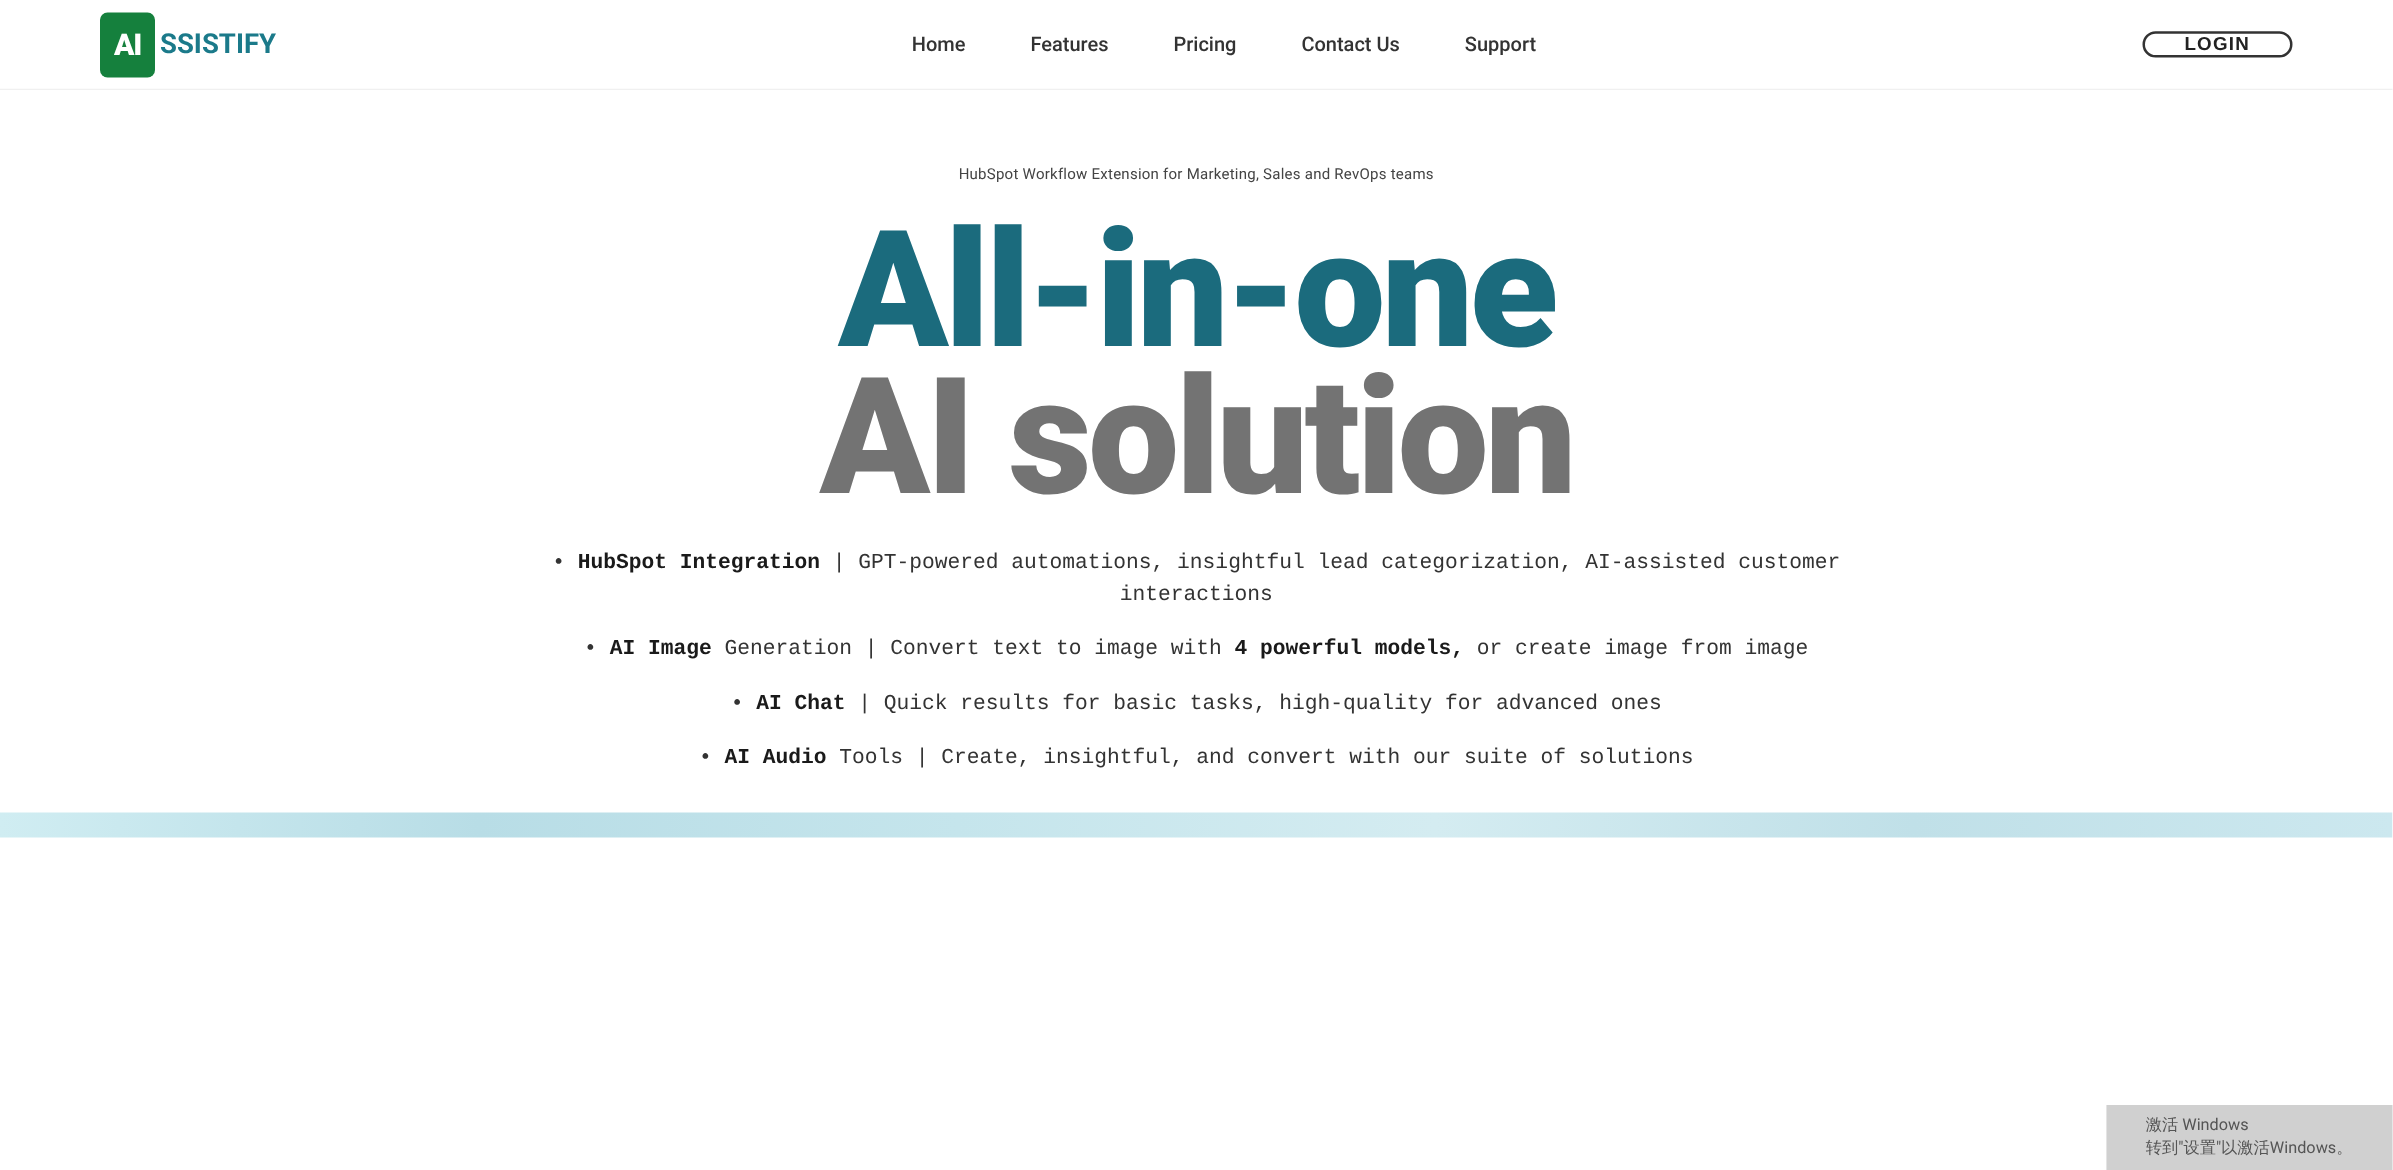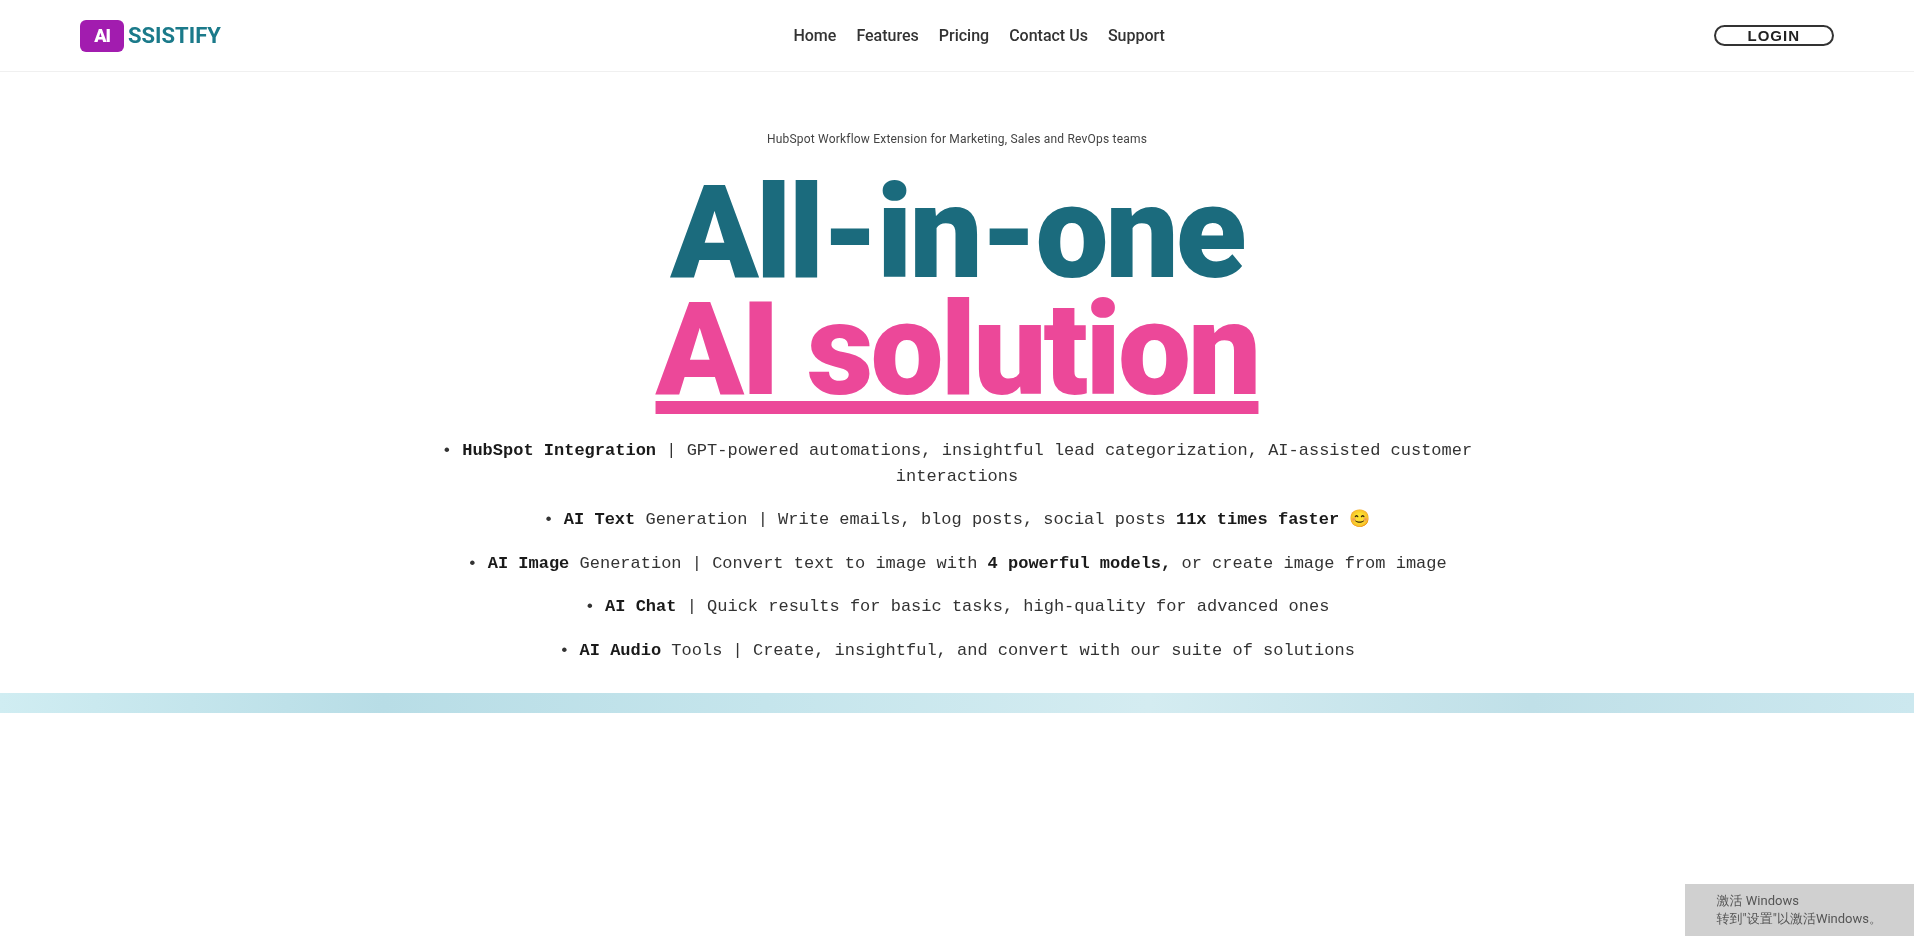--- a/index.html
+++ b/index.html
@@ -35,45 +35,45 @@
     .logo-area {
       display: flex;
       align-items: center;
       gap: 0;
     }
 
     .logo-icon {
       display: flex;
       align-items: center;
       justify-content: center;
-      background: #a21caf;
+      background: #15803d;
       color: #ffffff;
       font-weight: 900;
-      font-size: 18px;
+      font-size: 24px;
       width: 44px;
-      height: 32px;
+      height: 52px;
       border-radius: 6px;
       letter-spacing: -1px;
     }
 
     .logo-text {
       font-size: 22px;
       font-weight: 700;
       color: #1b1b1b;
       margin-left: 4px;
     }
 
     .logo-text span {
       color: #1b7a8a;
     }
 
     nav {
       display: flex;
       align-items: center;
-      gap: 20px;
+      gap: 52px;
       margin-left: 24px;
     }
 
     nav a {
       text-decoration: none;
       color: #333;
       font-size: 16px;
       font-weight: 500;
       cursor: pointer;
       transition: color 0.2s;
@@ -124,22 +124,21 @@
       margin-bottom: 0;
       letter-spacing: -3px;
     }
 
     .headline-line1 {
       display: block;
     }
 
     .headline-line2 {
       display: block;
-      color: #ec4899;
-      text-decoration: underline;
+      color: #737373;
     }
 
     .features-list {
       margin-top: 30px;
       display: flex;
       flex-direction: column;
       gap: 18px;
       align-items: center;
       text-align: center;
       font-family: Liberation Mono, monospace;
@@ -209,23 +208,20 @@
       <span class="headline-line1">All-in-one</span>
       <span class="headline-line2">AI solution</span>
     </div>
 
     <div class="features-list">
 
       <div class="feature-item">
         <span>• </span><strong>HubSpot Integration</strong><span> | GPT-powered automations, insightful lead categorization, AI-assisted customer interactions</span>
       </div>
 
-      <div class="feature-item">
-        <span>• </span><strong>AI Text</strong><span> Generation | Write emails, blog posts, social posts </span><strong>11x times faster</strong><span> 😊</span>
-      </div>
 
       <div class="feature-item">
         <span>• </span><strong>AI Image</strong><span> Generation | Convert text to image with </span><strong>4 powerful models,</strong><span> or create image from image</span>
       </div>
 
       <div class="feature-item">
         <span>• </span><strong>AI Chat</strong><span> | Quick results for basic tasks, high-quality for advanced ones</span>
       </div>
 
       <div class="feature-item">

